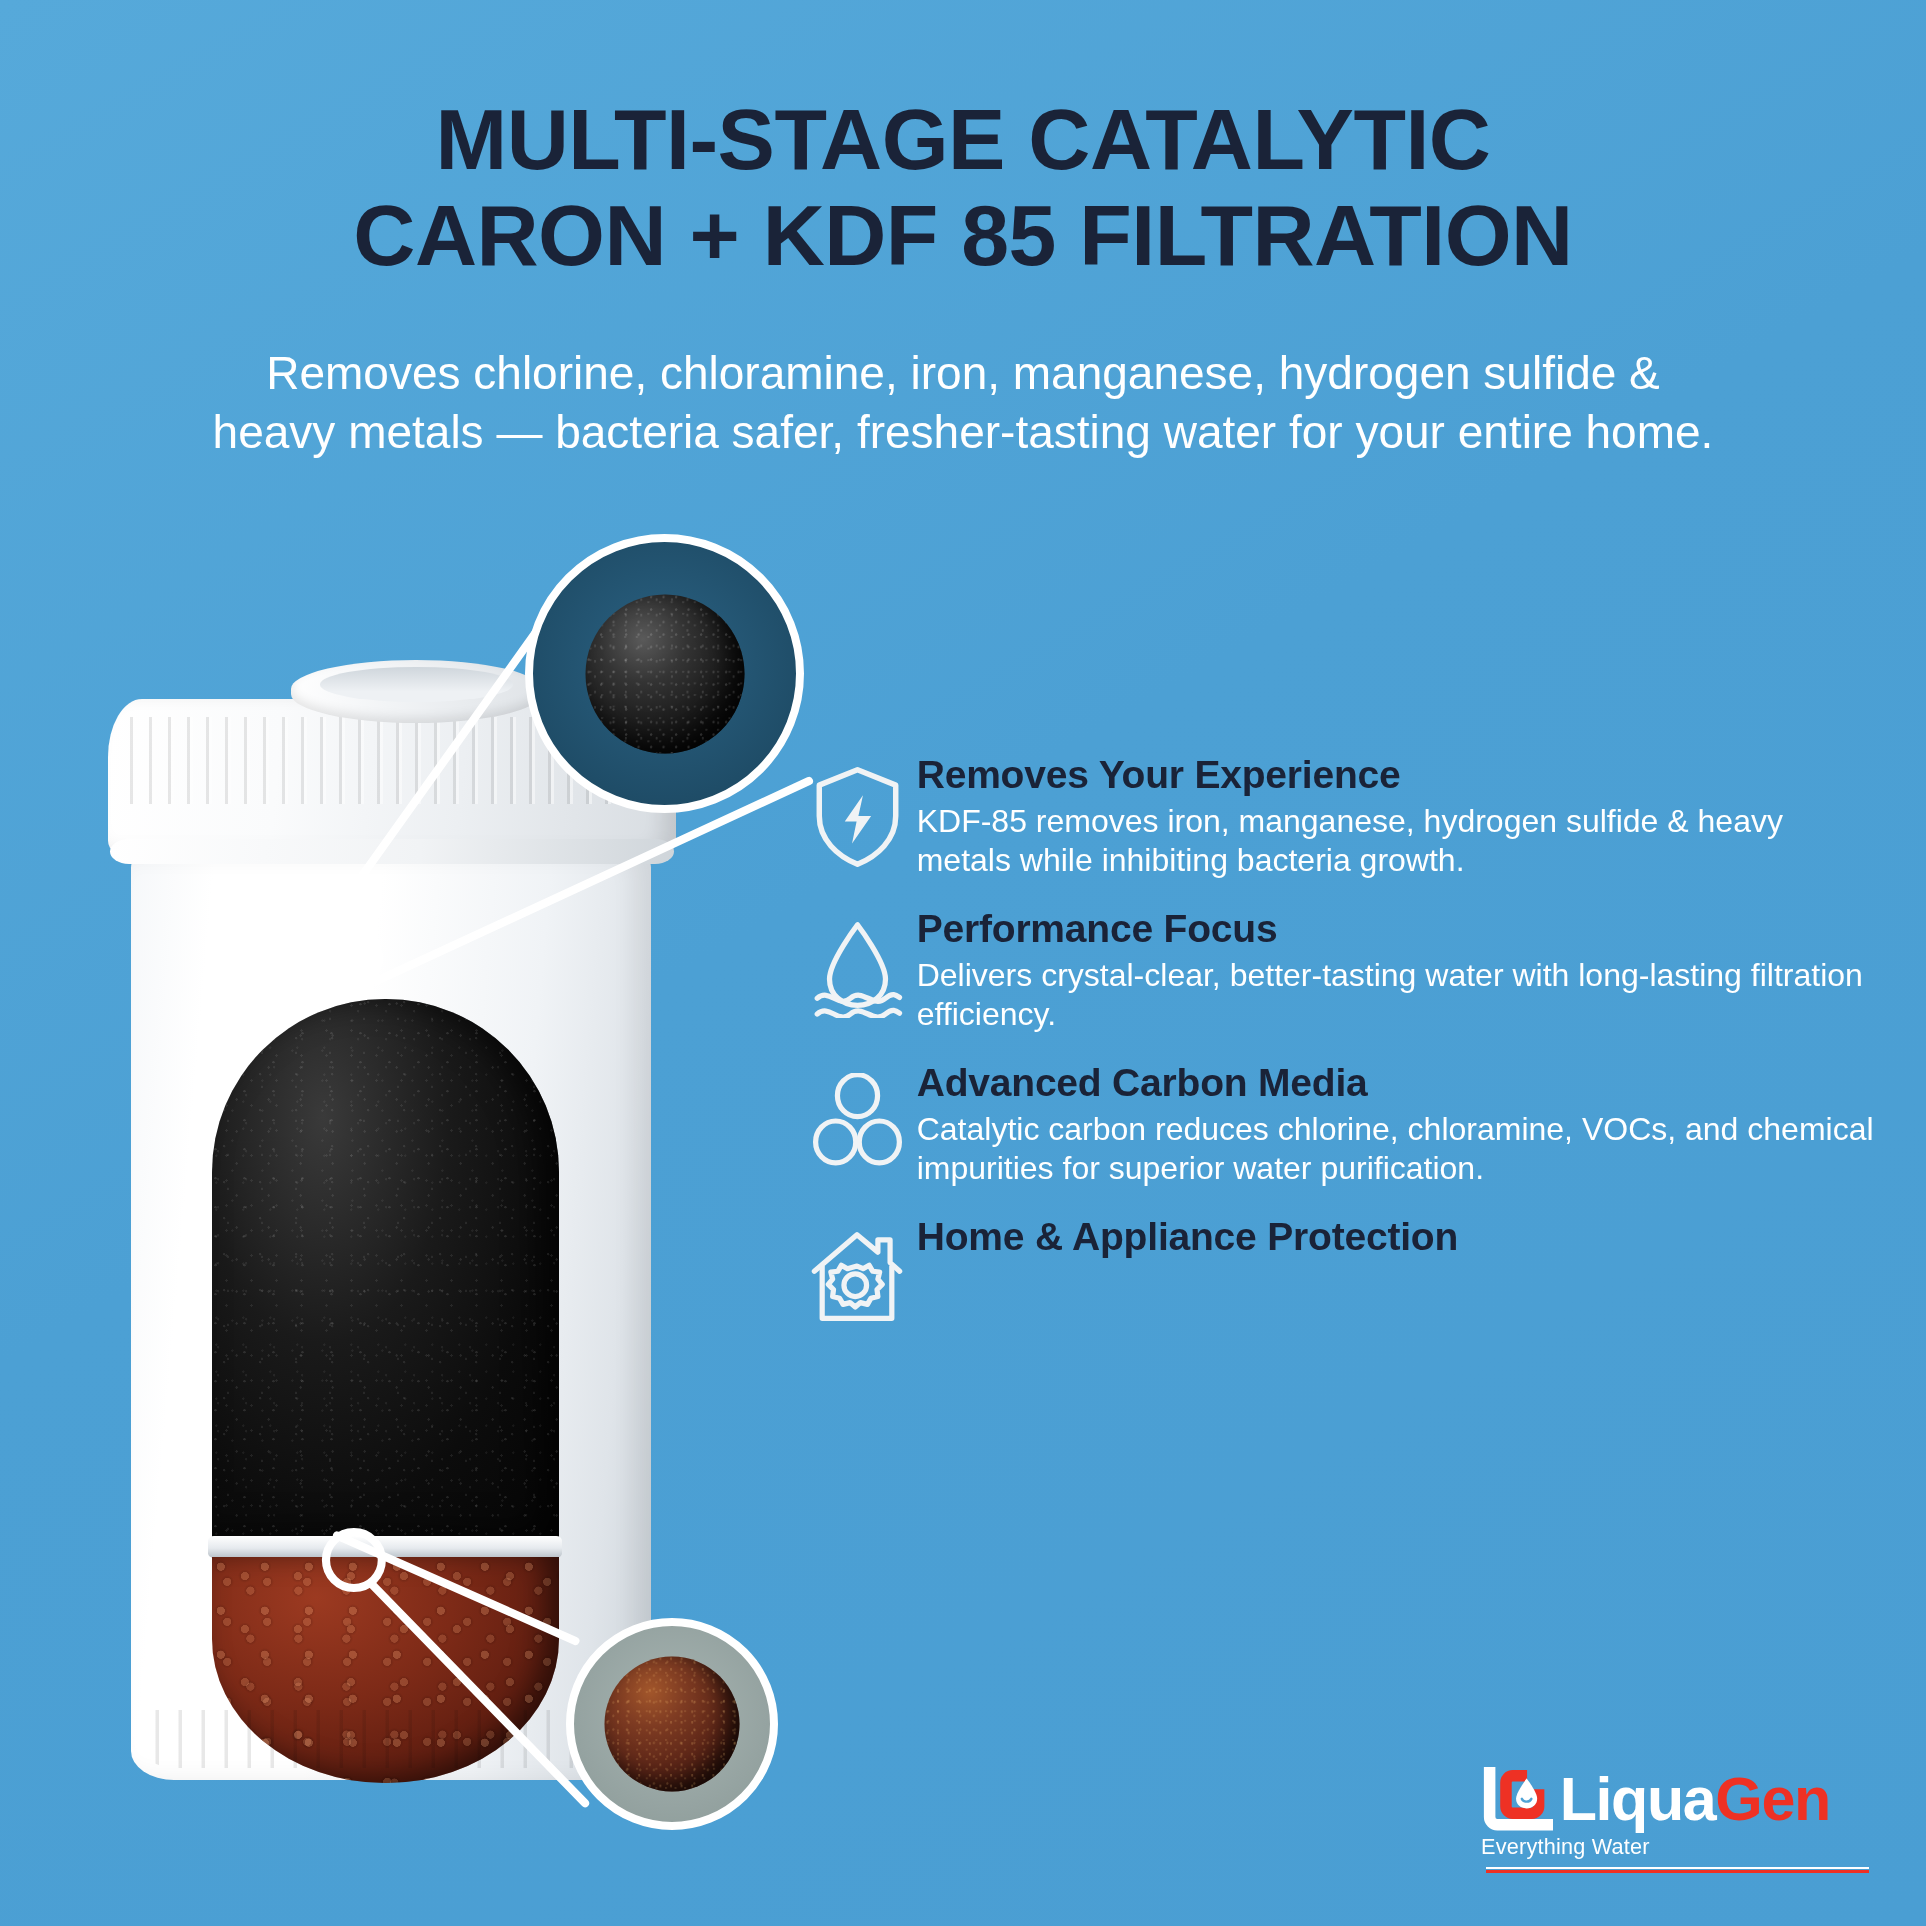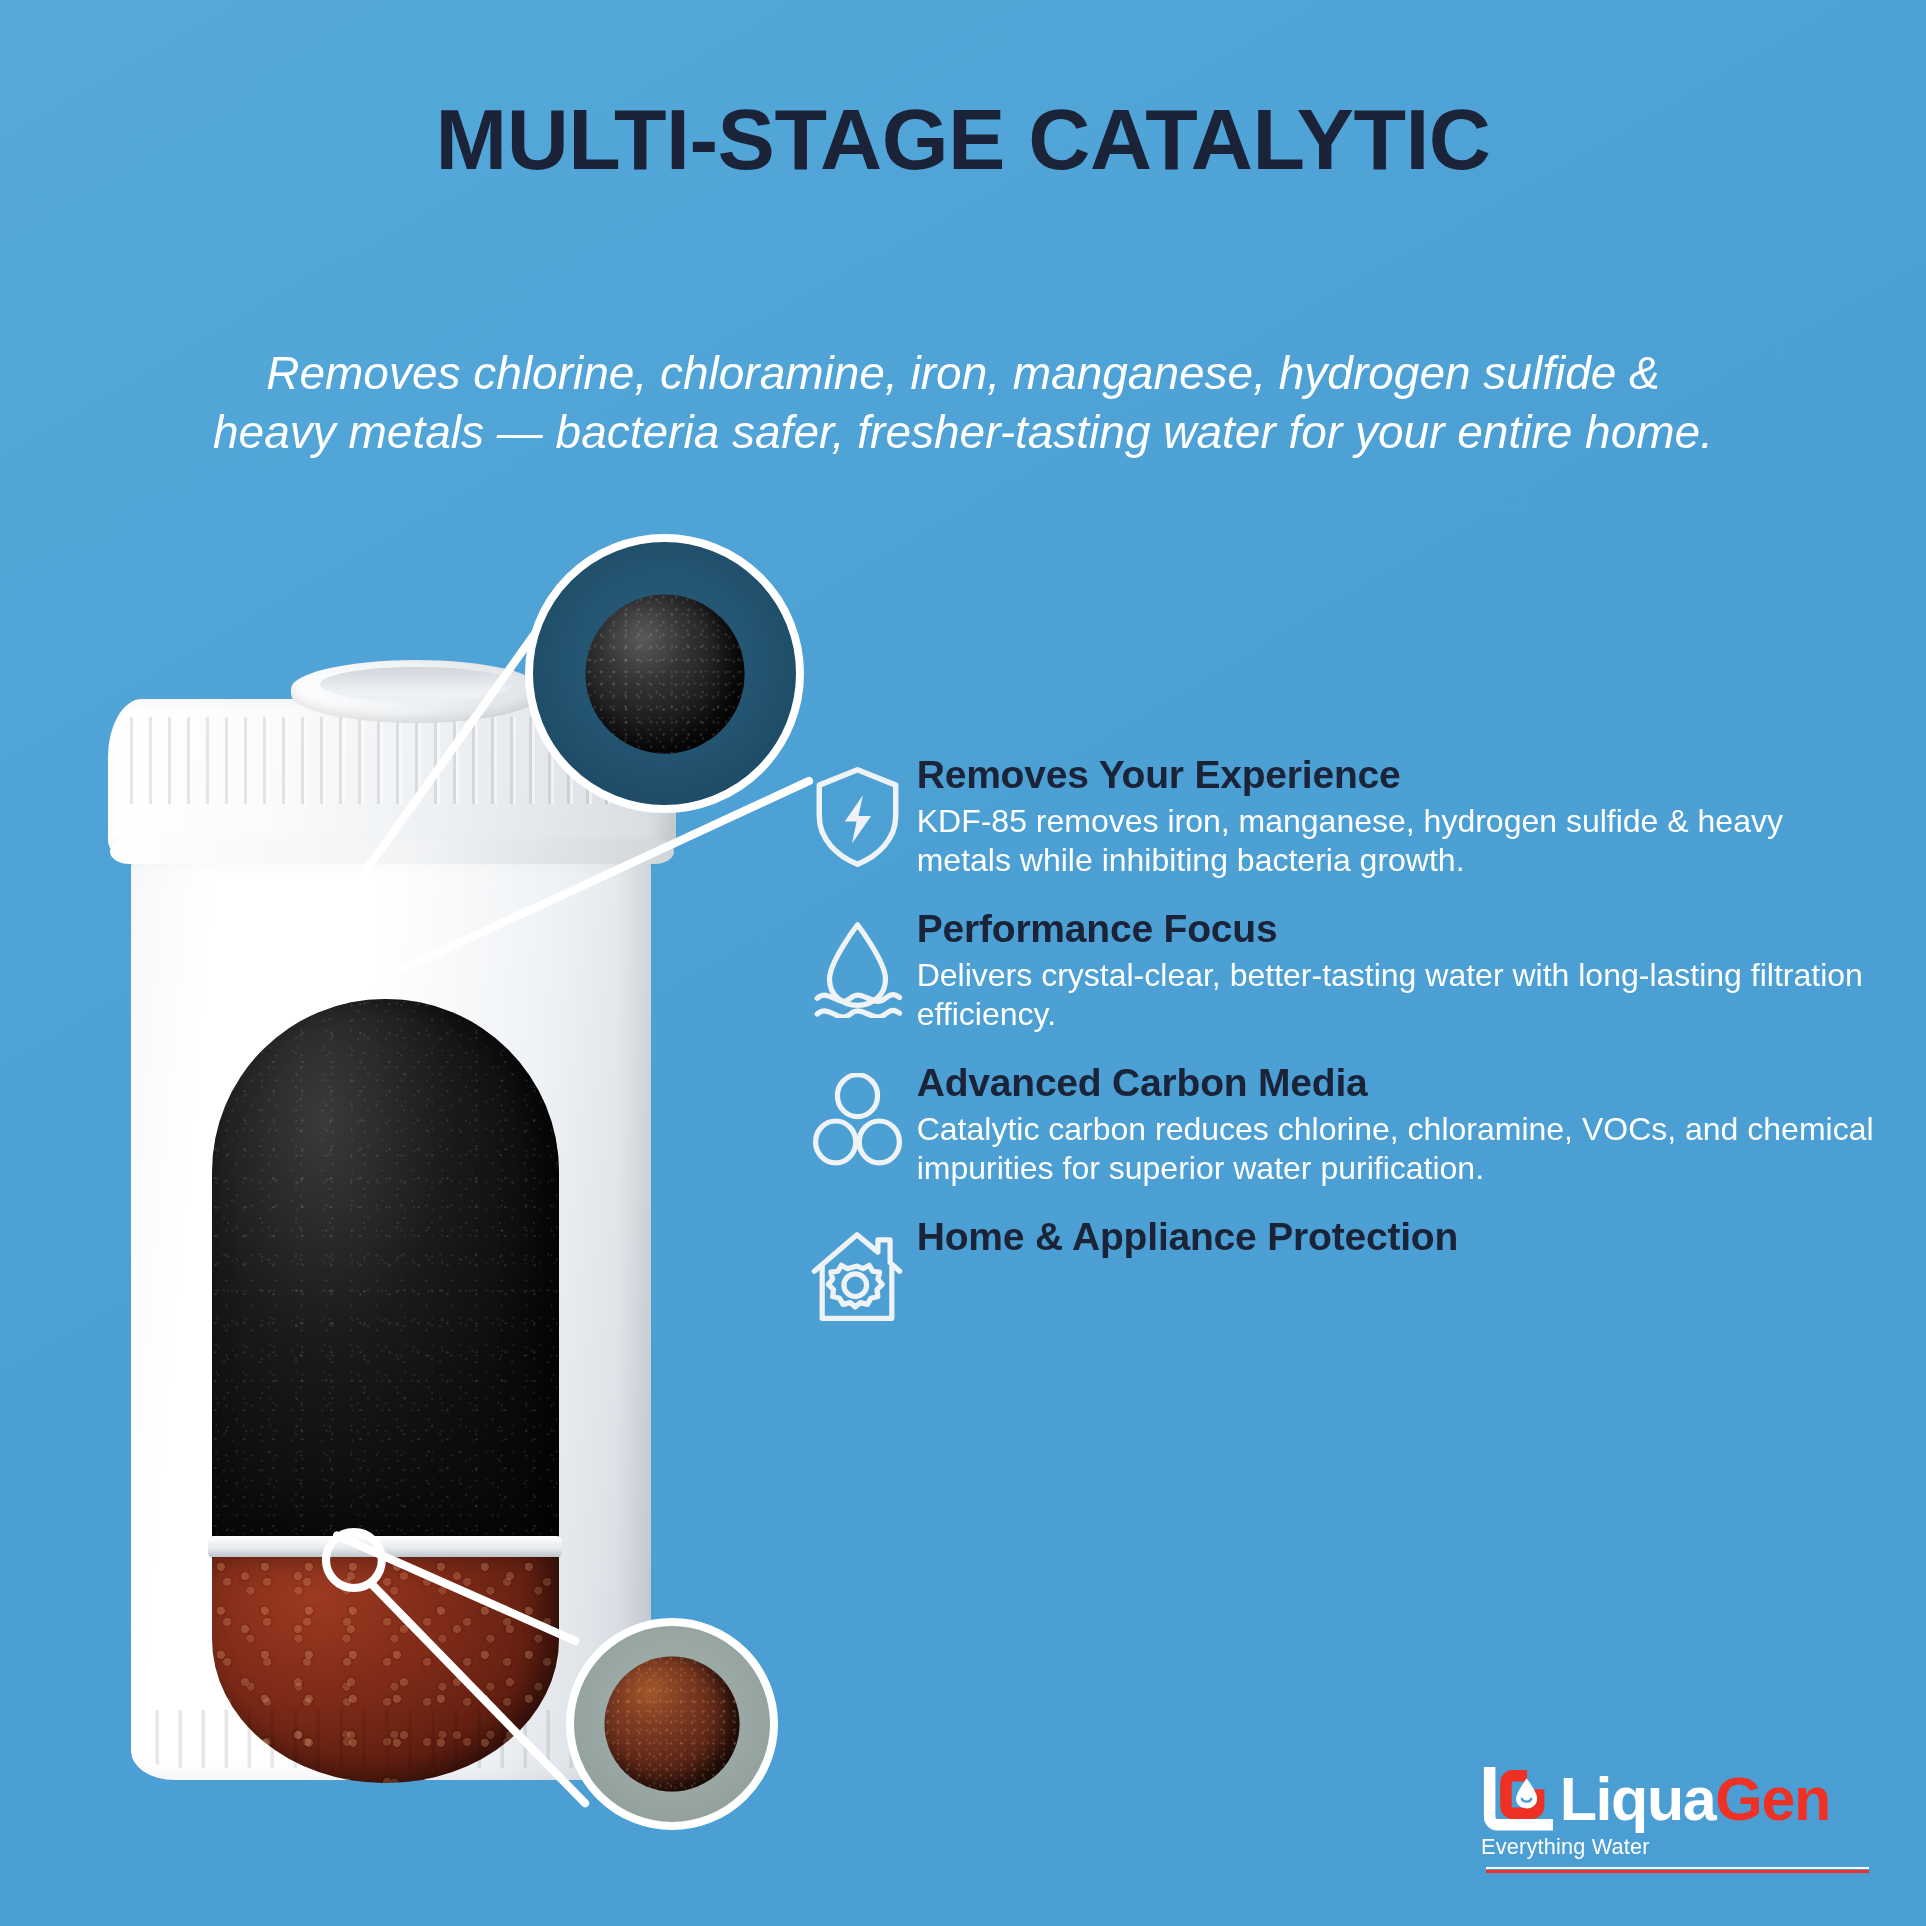--- a/index.html
+++ b/index.html
@@ -51,21 +51,21 @@
     padding: 0;
     font-weight: normal;
   }
   .subtitle-wrap {
     position: absolute;
     top: 344px;
     left: 0;
     width: 1926px;
     text-align: center;
   }
-  .subtitle .line { display: block; font-style: italic; }
+  .subtitle .line { display: block; }
 
   
   .cartridge {
     position: absolute;
     left: 108px;
     top: 660px;
     width: 621px;
     height: 1165px;
   }
   
@@ -374,20 +374,21 @@
   }
 </style>
 </head>
 <body>
 
 <div id="poster">
 
   <div class="header">
     <h1 class="title">
       <span class="line">MULTI-STAGE CATALYTIC</span>
+      <span class="line">CARON + KDF 85 FILTRATION</span>
     </h1>
   </div>
 
   <div class="subtitle-wrap">
     <p class="subtitle">
       <span class="line">Removes chlorine, chloramine, iron, manganese, hydrogen sulfide &amp;</span>
       <span class="line">heavy metals — bacteria safer, fresher-tasting water for your entire home.</span>
     </p>
   </div>
 

